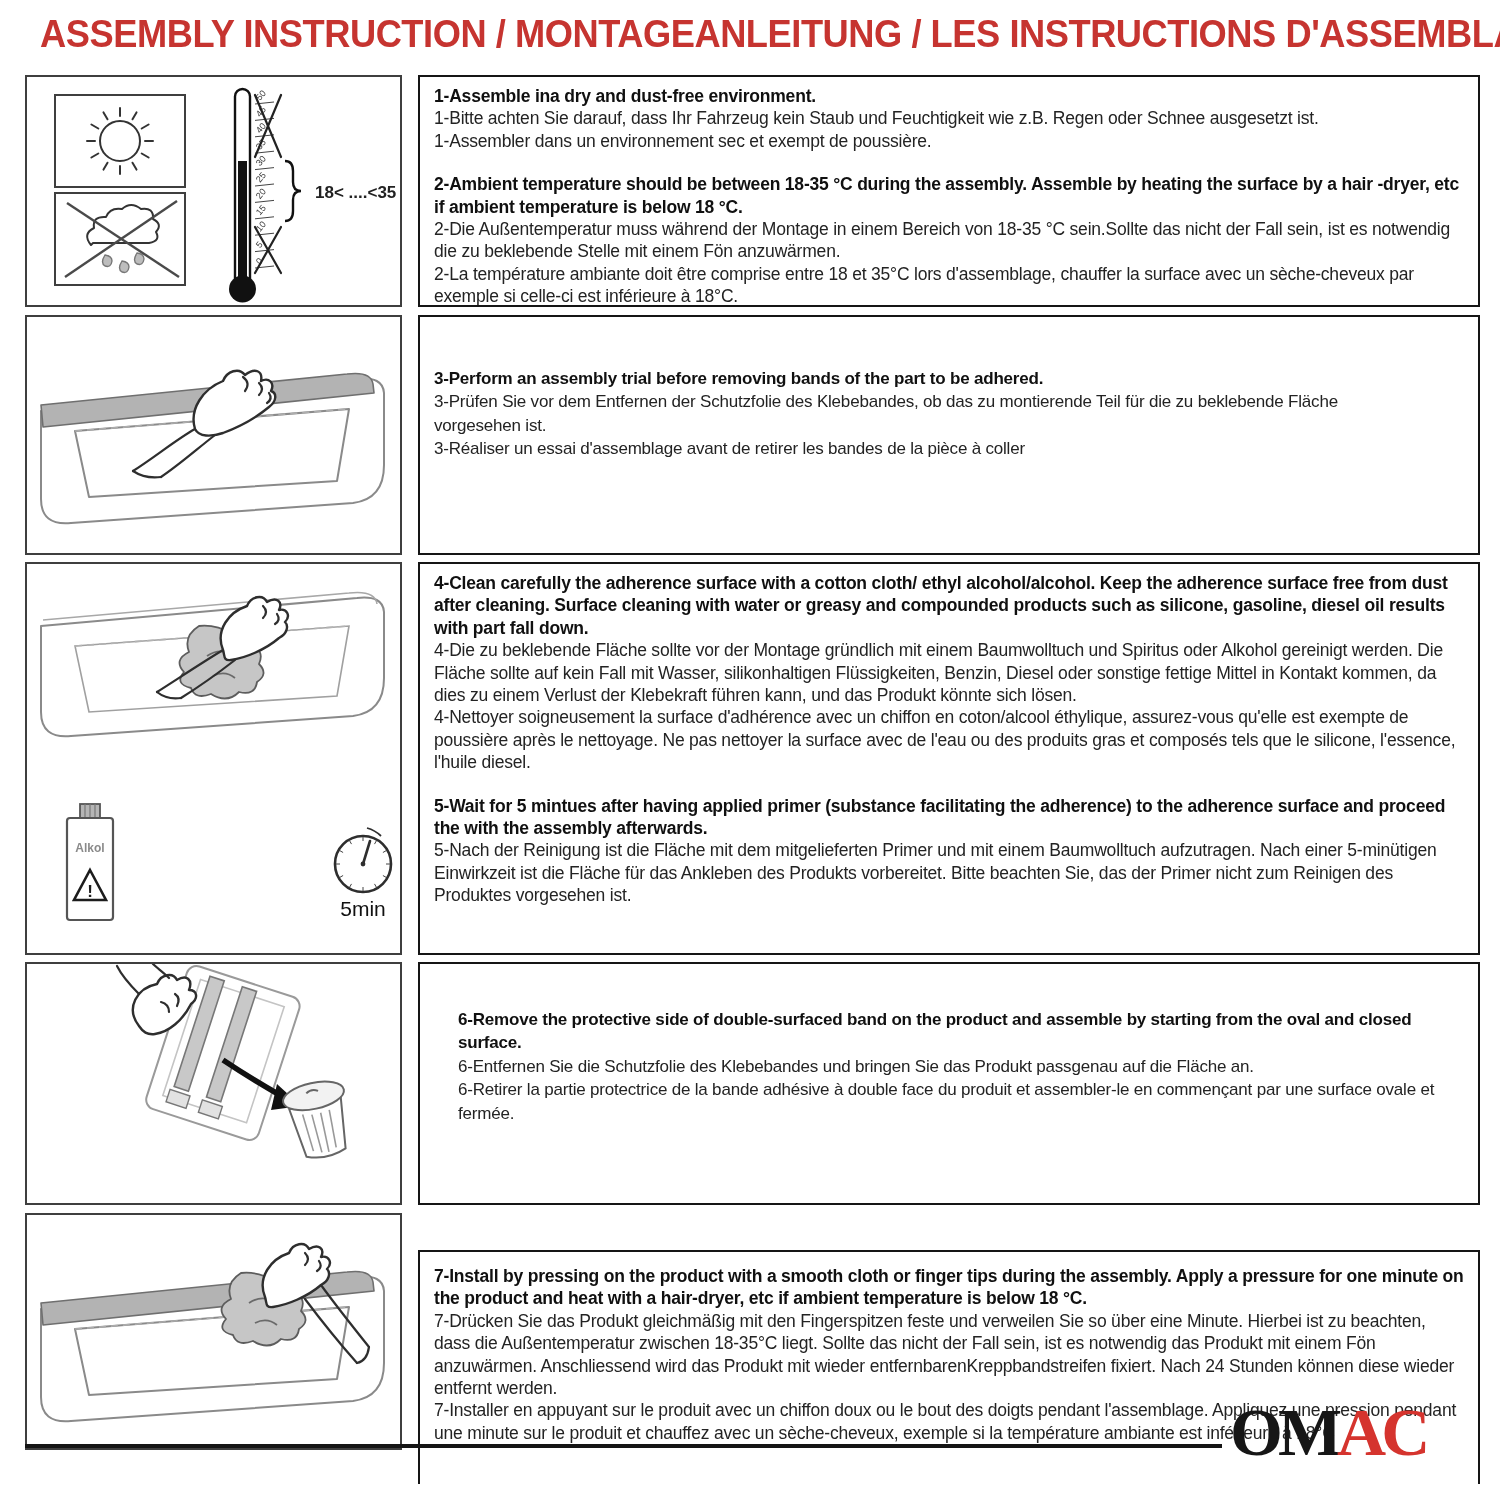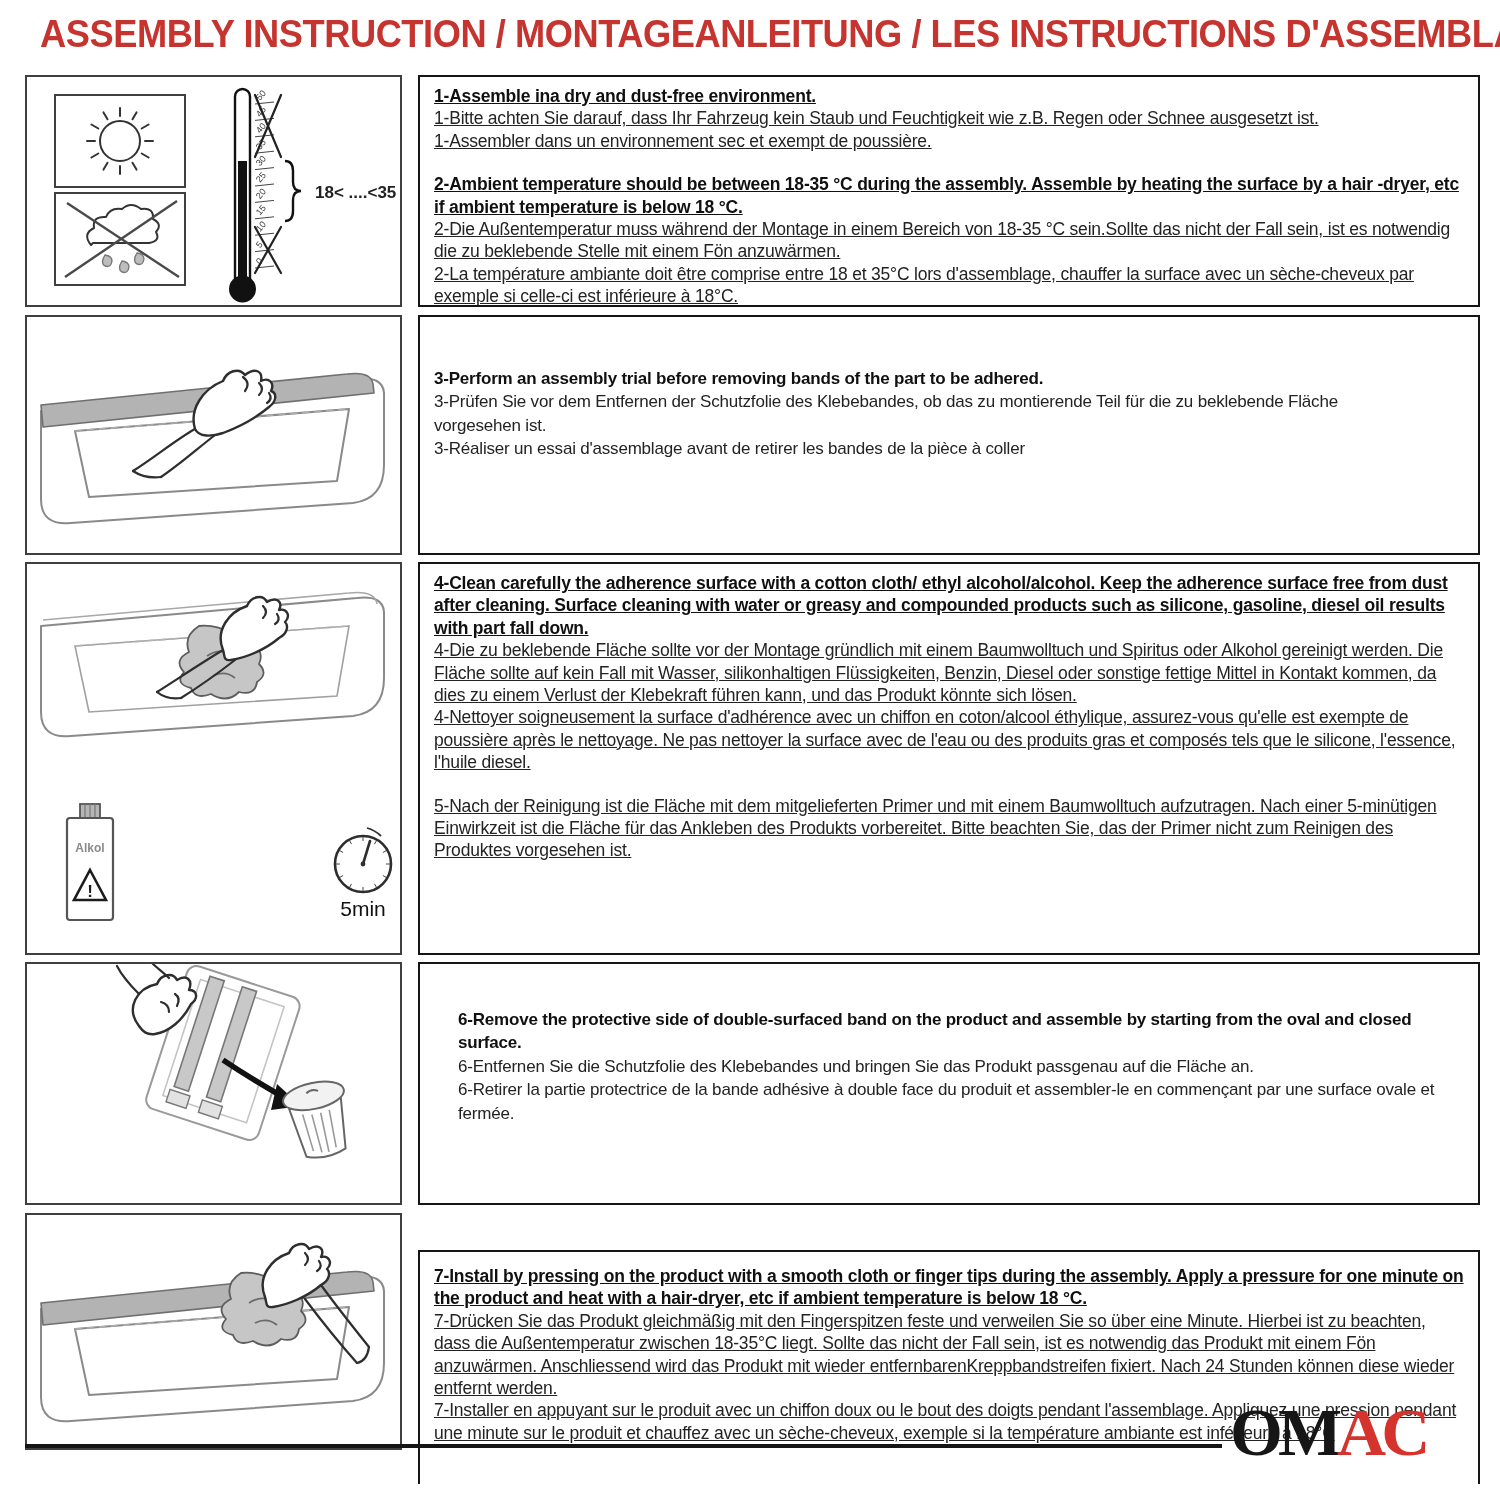--- a/index.html
+++ b/index.html
@@ -14,21 +14,21 @@
   }
   .row-left{
     position:absolute;left:25px;width:377px;border:2.5px solid #3f3f3f;
     background:#fff;box-sizing:border-box;overflow:hidden;
   }
   .row-right{
     position:absolute;left:418px;width:1062px;border:2.5px solid #151515;
     background:#fff;box-sizing:border-box;padding:8px 14px;overflow:hidden;
   }
   .row-right p{margin:0;}
-  .txt-s p{font-size:17.5px;line-height:1.28;letter-spacing:-0.2px;text-decoration:underline;}
+  .txt-s p{font-size:17.5px;line-height:1.28;letter-spacing:-0.2px;}
   .txt-l p{font-size:17px;line-height:1.38;letter-spacing:-0.2px;}
   .row-right p.bold{font-weight:700;color:#101010;}
   .row-right p.regular{font-weight:400;color:#232323;}
   .spacer{height:21px;}
   #row2-text{padding-top:50px;}
   #row2-text p{max-width:945px;}
   #row4-text{padding-top:44px;padding-left:38px;}
   #row5-text{padding-top:13px;border-bottom:none;}
   .bottom-rule{position:absolute;left:25px;top:1444px;width:1197px;height:4px;background:#151515;}
   .logo{
@@ -209,20 +209,21 @@
       <path d="M340,264 a32,32 0 0 1 14,8" fill="none" stroke="#2e2e2e" stroke-width="1.8"></path>
       <text x="336" y="352" text-anchor="middle" font-size="21" font-weight="500" fill="#111">5min</text>
     </g>
   </svg>
 </div>
 <div class="row-right txt-s" style="top:562px;height:393px;" id="row3-text">
     <p class="bold">4-Clean carefully the adherence surface with a cotton cloth/ ethyl alcohol/alcohol. Keep the adherence surface free from dust after cleaning. Surface cleaning with water or greasy and compounded products such as silicone, gasoline, diesel oil results with part fall down.</p>
     <p class="regular">4-Die zu beklebende Fläche sollte vor der Montage gründlich mit einem Baumwolltuch und Spiritus oder Alkohol gereinigt werden. Die Fläche sollte auf kein Fall mit Wasser, silikonhaltigen Flüssigkeiten, Benzin, Diesel oder sonstige fettige Mittel in Kontakt kommen, da dies zu einem Verlust der Klebekraft führen kann, und das Produkt könnte sich lösen.</p>
     <p class="regular">4-Nettoyer soigneusement la surface d'adhérence avec un chiffon en coton/alcool éthylique, assurez-vous qu'elle est exempte de poussière après le nettoyage. Ne pas nettoyer la surface avec de l'eau ou des produits gras et composés tels que le silicone, l'essence, l'huile diesel.</p>
     <div class="spacer"></div>
+    <p class="bold">5-Wait for 5 mintues after having applied primer (substance facilitating the adherence) to the adherence surface and proceed the with the assembly afterwards.</p>
     <p class="regular">5-Nach der Reinigung ist die Fläche mit dem mitgelieferten Primer und mit einem Baumwolltuch aufzutragen. Nach einer 5-minütigen Einwirkzeit ist die Fläche für das Ankleben des Produkts vorbereitet. Bitte beachten Sie, das der Primer nicht zum Reinigen des Produktes vorgesehen ist.</p>
   </div>
 
 <div class="row-left" style="top:962px;height:243px;">
   <svg viewBox="0 0 377 238" width="377" height="238">
     <g transform="rotate(18 195 95)">
       <rect x="135" y="14" width="118" height="150" rx="10" fill="#fff" stroke="#9a9a9a" stroke-width="2"></rect>
       <rect x="150" y="26" width="88" height="122" fill="none" stroke="#c4c4c4" stroke-width="1.6"></rect>
       <rect x="158" y="20" width="15" height="116" fill="#c8c8c8" stroke="#777" stroke-width="1.6"></rect>
       <rect x="192" y="20" width="15" height="116" fill="#c8c8c8" stroke="#777" stroke-width="1.6"></rect>

